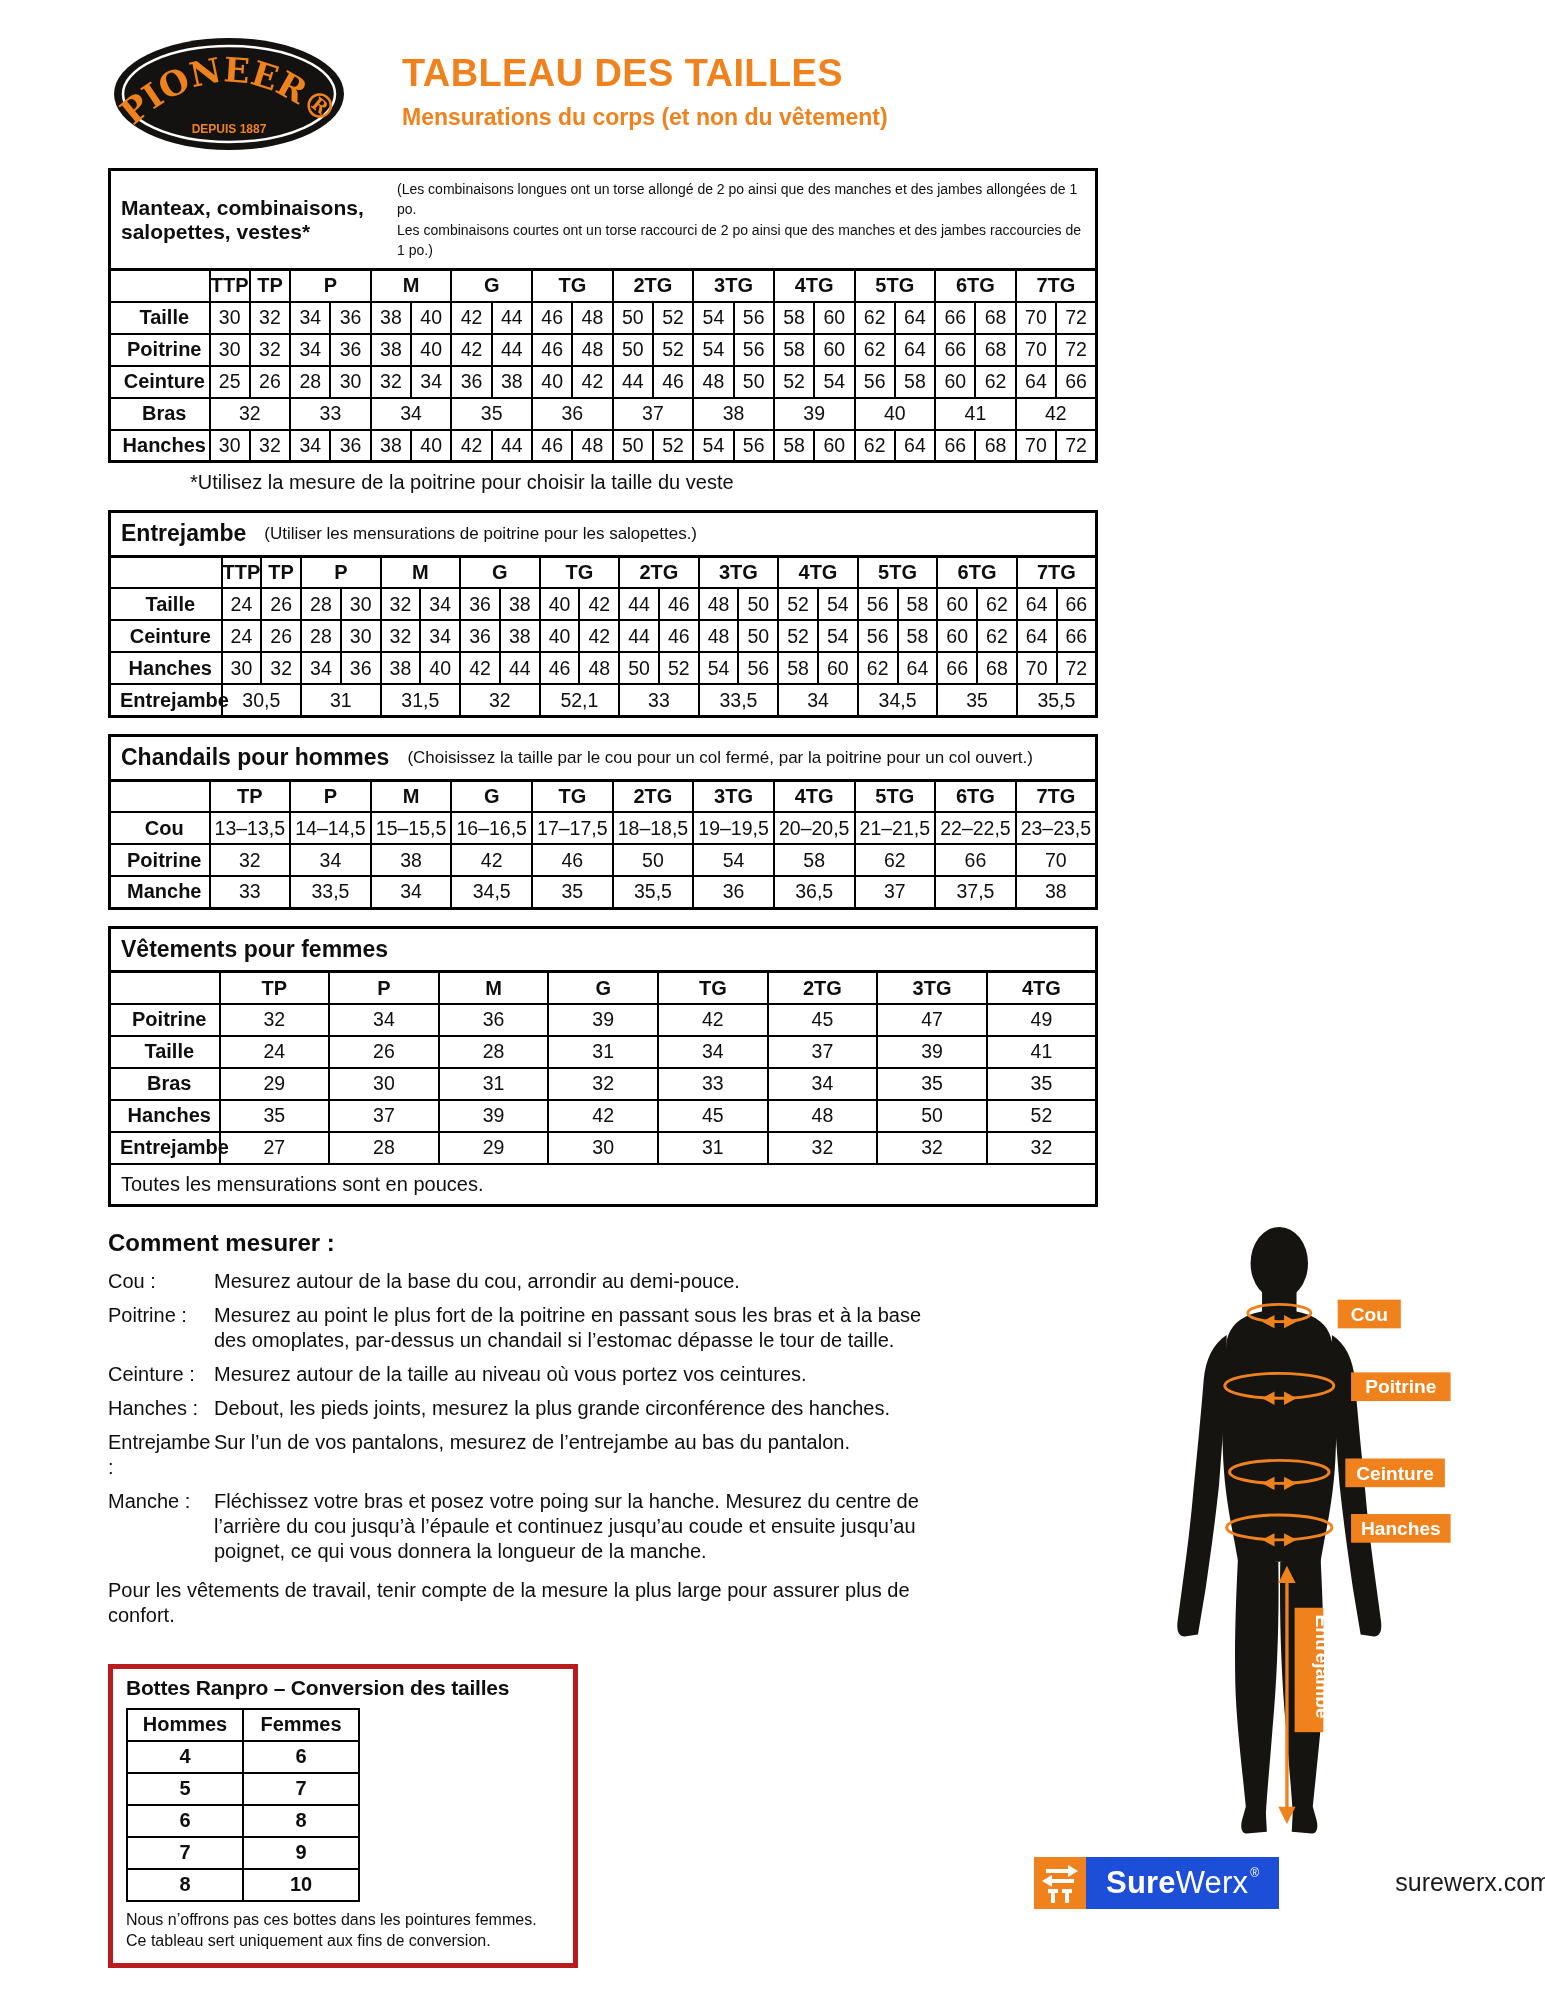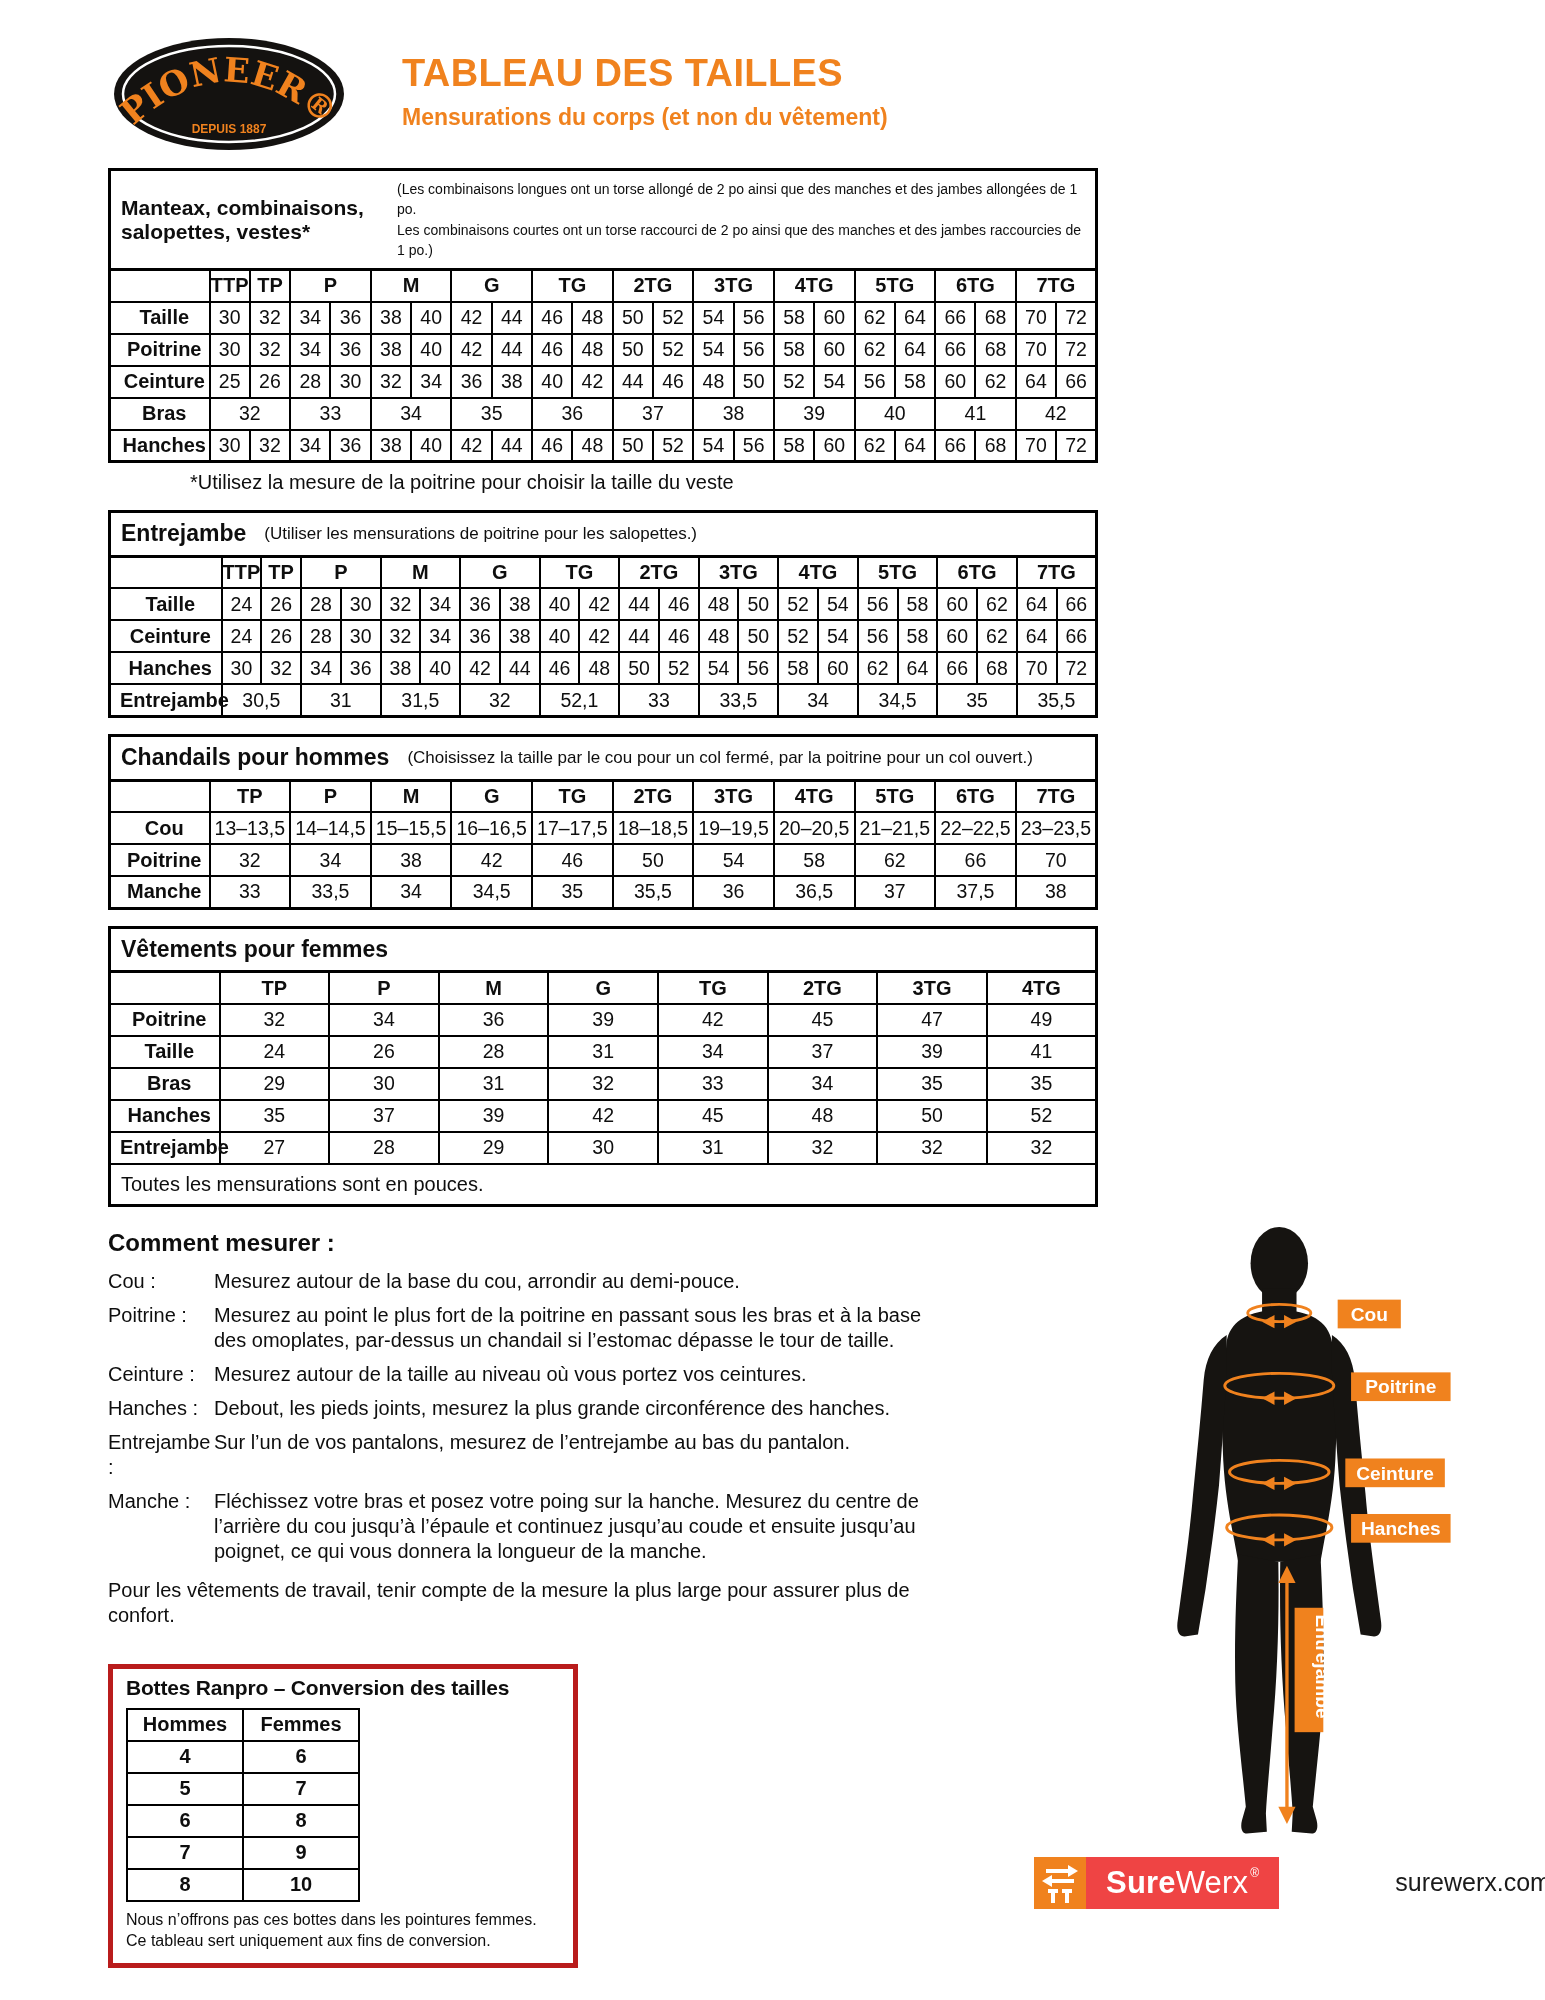--- a/index.html
+++ b/index.html
@@ -46,21 +46,21 @@
   #tbl-boots{border-collapse:collapse;margin-top:8px;}
   #tbl-boots th,#tbl-boots td{border:2.5px solid #000;width:116px;height:32px;text-align:center;font-size:20px;font-weight:bold;padding:0;}
   .boots-note{margin:8px 0 0;font-size:16px;line-height:1.3;}
 
   .right-col{flex:1;}
   .body-figure{display:block;margin:4px 0 0 212px;width:316px;height:622px;}
   .fig-label-text{fill:#fff;font-weight:bold;font-size:20px;}
   .brand-row{display:flex;align-items:center;margin:10px 0 0 96px;}
   .sw-logo{display:flex;height:52px;}
   .sw-icon{width:52px;height:52px;background:var(--acc);flex:0 0 52px;}
-  .sw-box{background:#ef4444;color:#fff;display:flex;align-items:center;padding:0 20px;font-size:31px;letter-spacing:.2px;}
+  .sw-box{background:#1d4ed8;color:#fff;display:flex;align-items:center;padding:0 20px;font-size:31px;letter-spacing:.2px;}
   .sw-bold{font-weight:bold;}
   .sw-reg{font-size:12px;align-self:flex-start;margin-top:9px;margin-left:2px;}
   .sw-site{margin-left:116px;font-size:25px;color:#1a1a1a;}
 </style>
 </head>
 <body>
 
 <div class="page">
 
   <header class="hdr">

